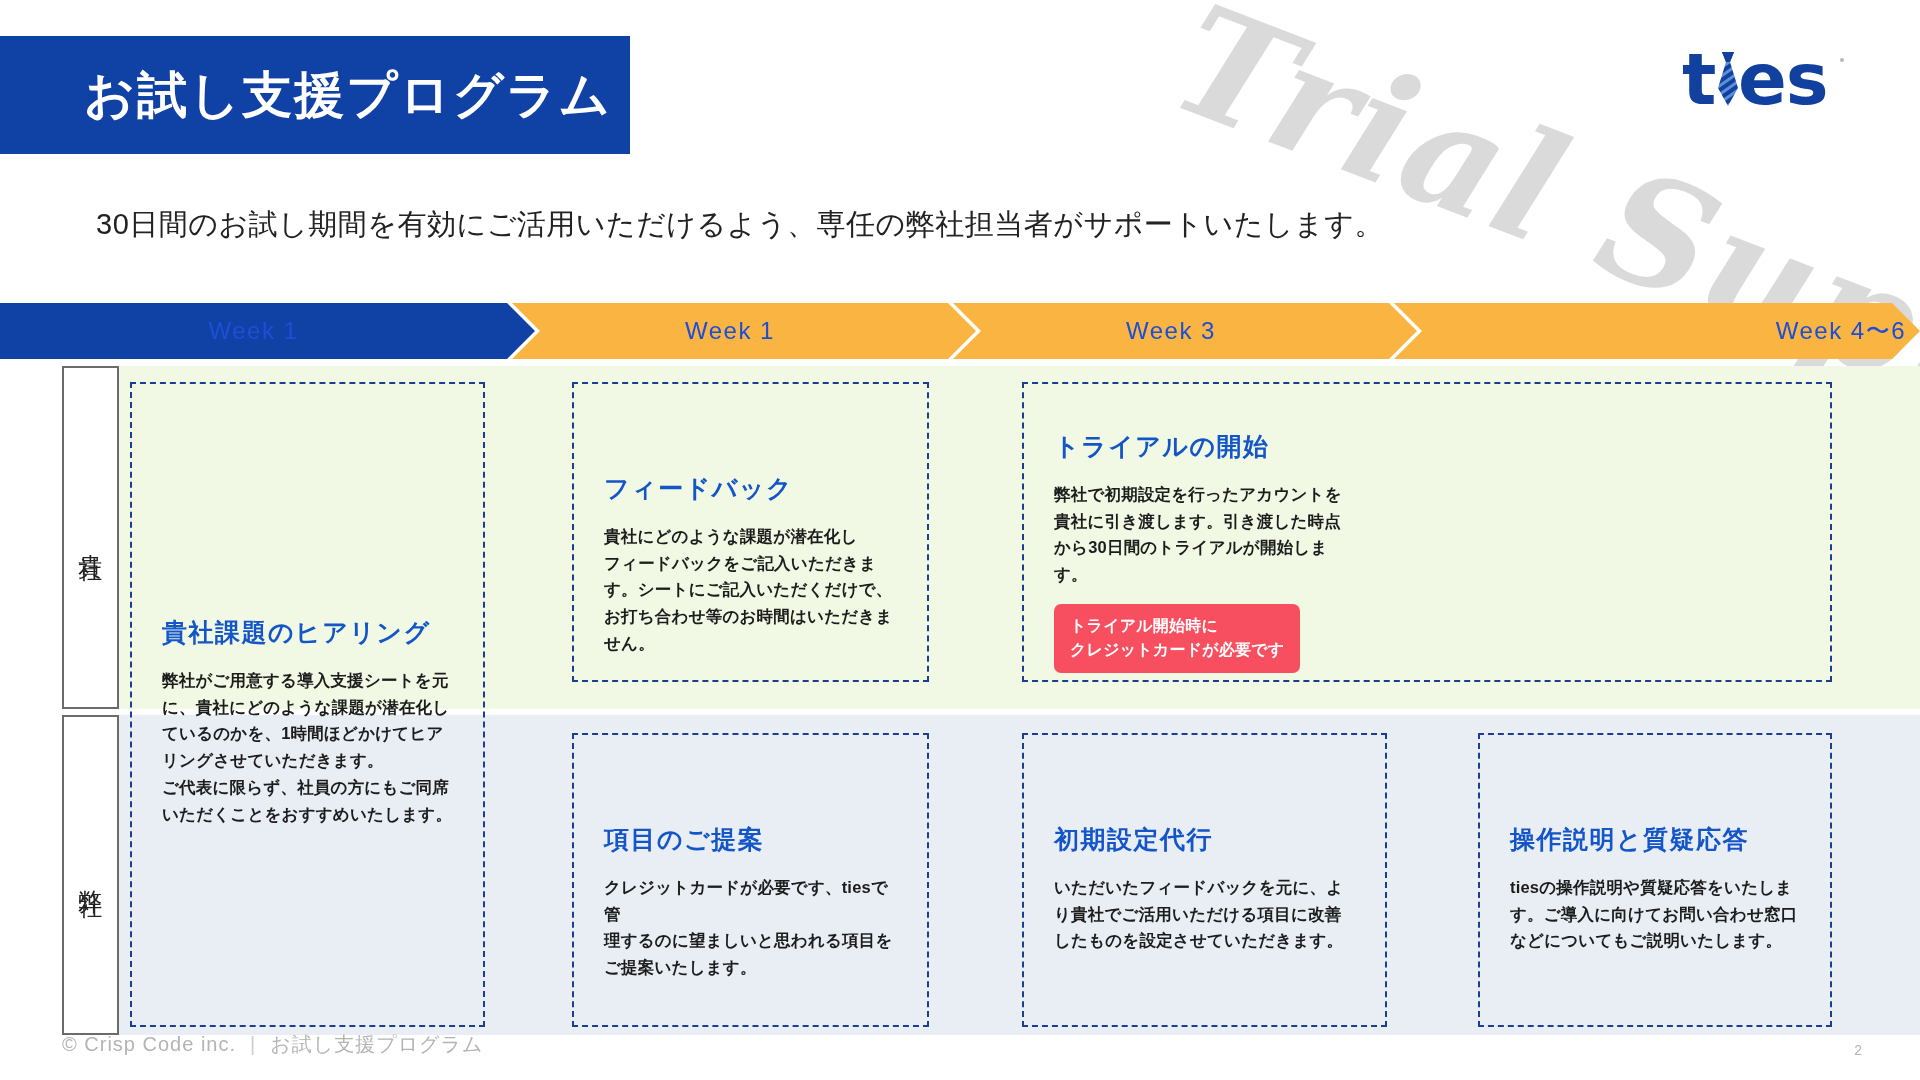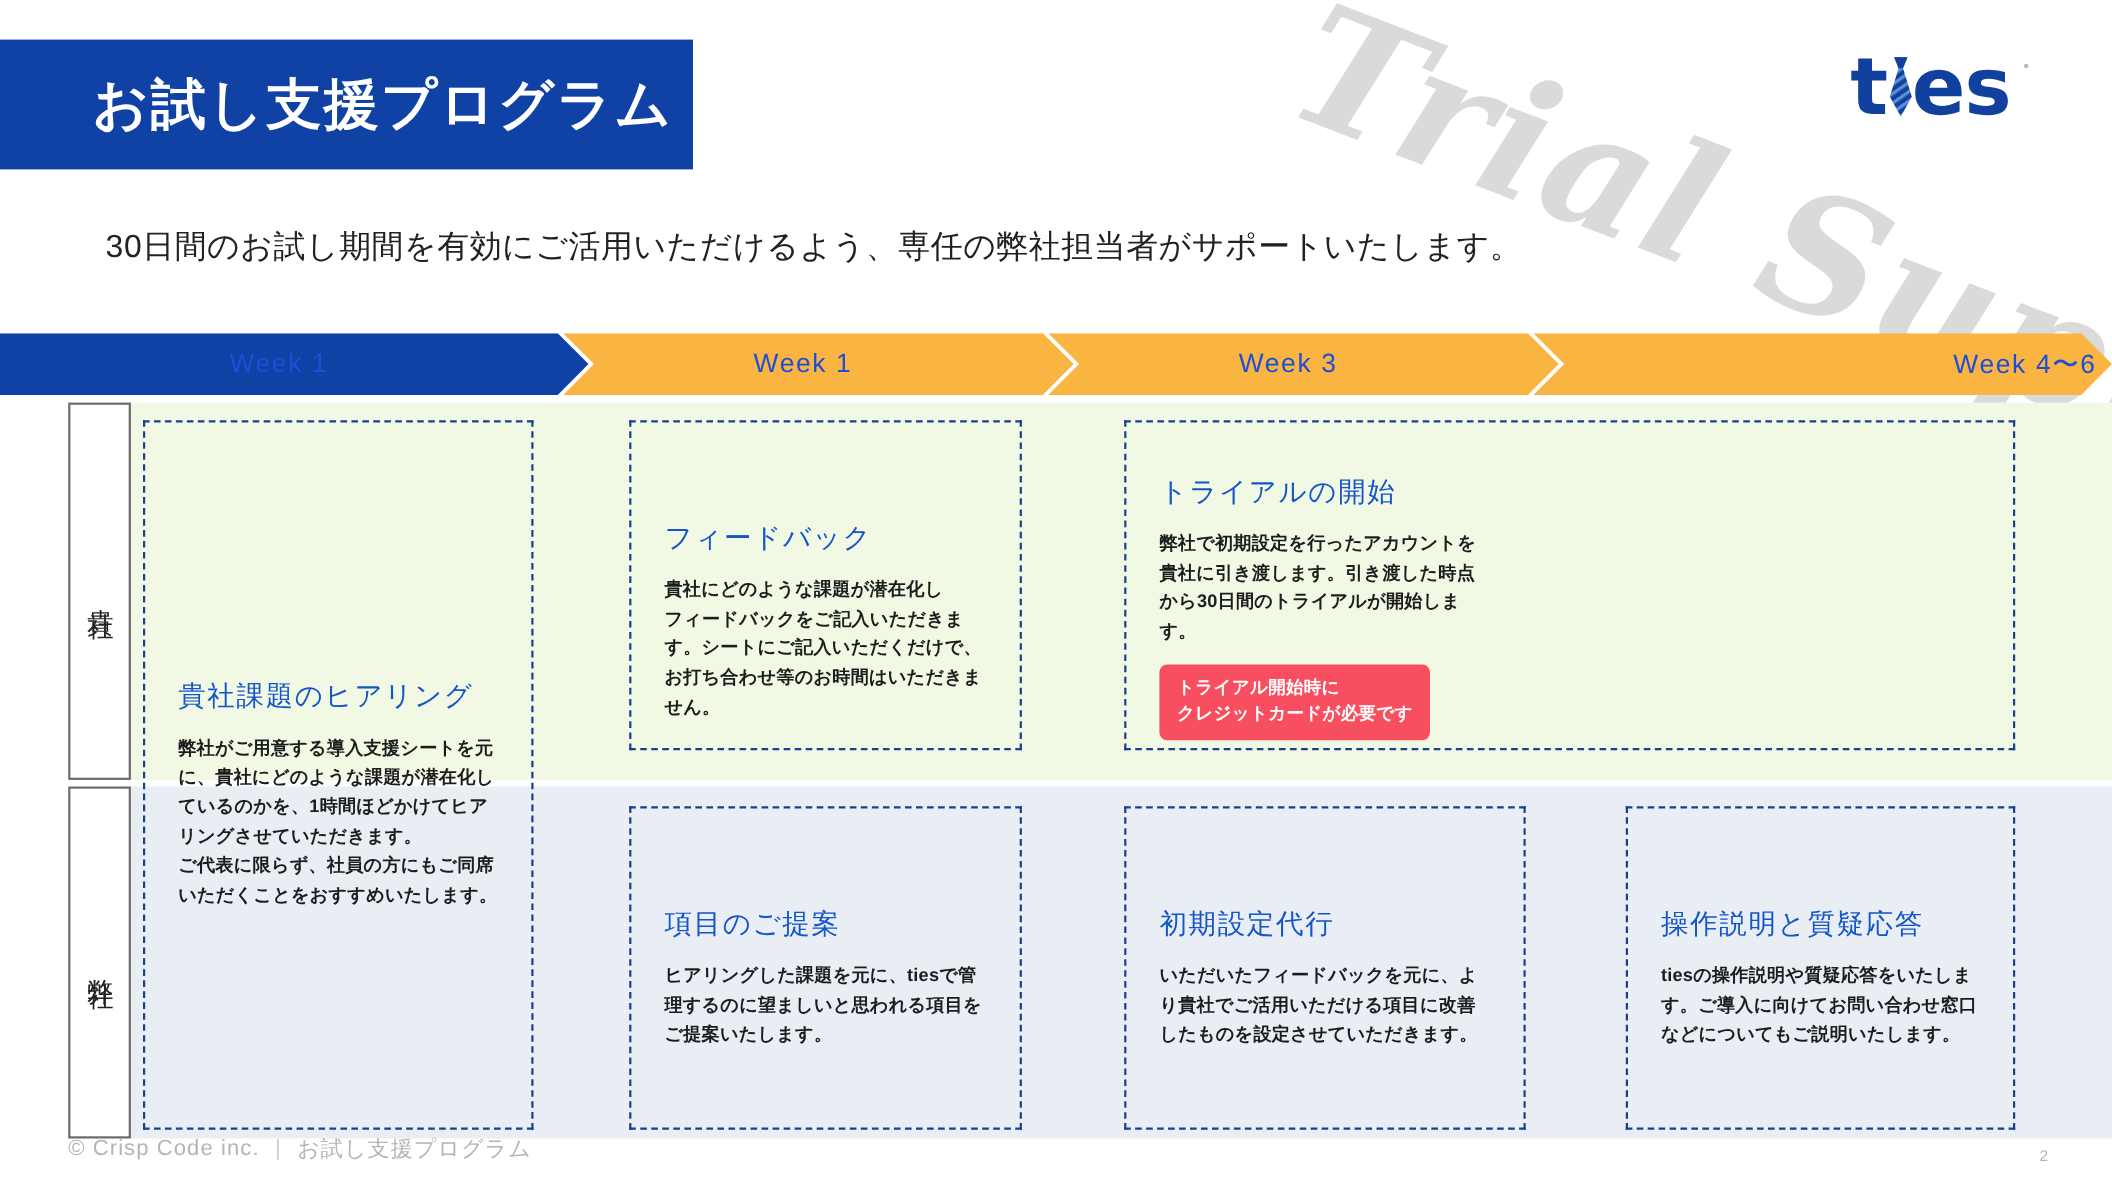--- a/index.html
+++ b/index.html
@@ -132,21 +132,21 @@
   .card {
     position: absolute;
     border: 2px dashed #1a3f8f;
     z-index: 2;
     padding: 0;
   }
   .card-inner { position: absolute; left: 30px; right: 26px; }
   .card-title {
     color: #1455c8;
     font-size: 25px;
-    font-weight: 400;
+    font-weight: 700;
     letter-spacing: 1.5px;
     margin-bottom: 18px;
     white-space: nowrap;
   }
   .card-body {
     color: #1c1c1c;
     font-size: 16.5px;
     line-height: 1.62;
     font-weight: 700;
     white-space: pre-line;
@@ -290,21 +290,21 @@
 から30日間のトライアルが開始しま
 す。</div>
       <div class="badge">トライアル開始時に
 クレジットカードが必要です</div>
     </div>
   </div>
 
   <div class="card" style="left:572px; top:733px; width:357px; height:294px;">
     <div class="card-inner" style="top:88px;">
       <div class="card-title">項目のご提案</div>
-      <div class="card-body">ヒアリングした課題を元に、tiesで管
+      <div class="card-body">クレジットカードが必要です、tiesで管
 理するのに望ましいと思われる項目を
 ご提案いたします。</div>
     </div>
   </div>
 
   <div class="card" style="left:1022px; top:733px; width:365px; height:294px;">
     <div class="card-inner" style="top:88px;">
       <div class="card-title">初期設定代行</div>
       <div class="card-body">いただいたフィードバックを元に、よ
 り貴社でご活用いただける項目に改善

